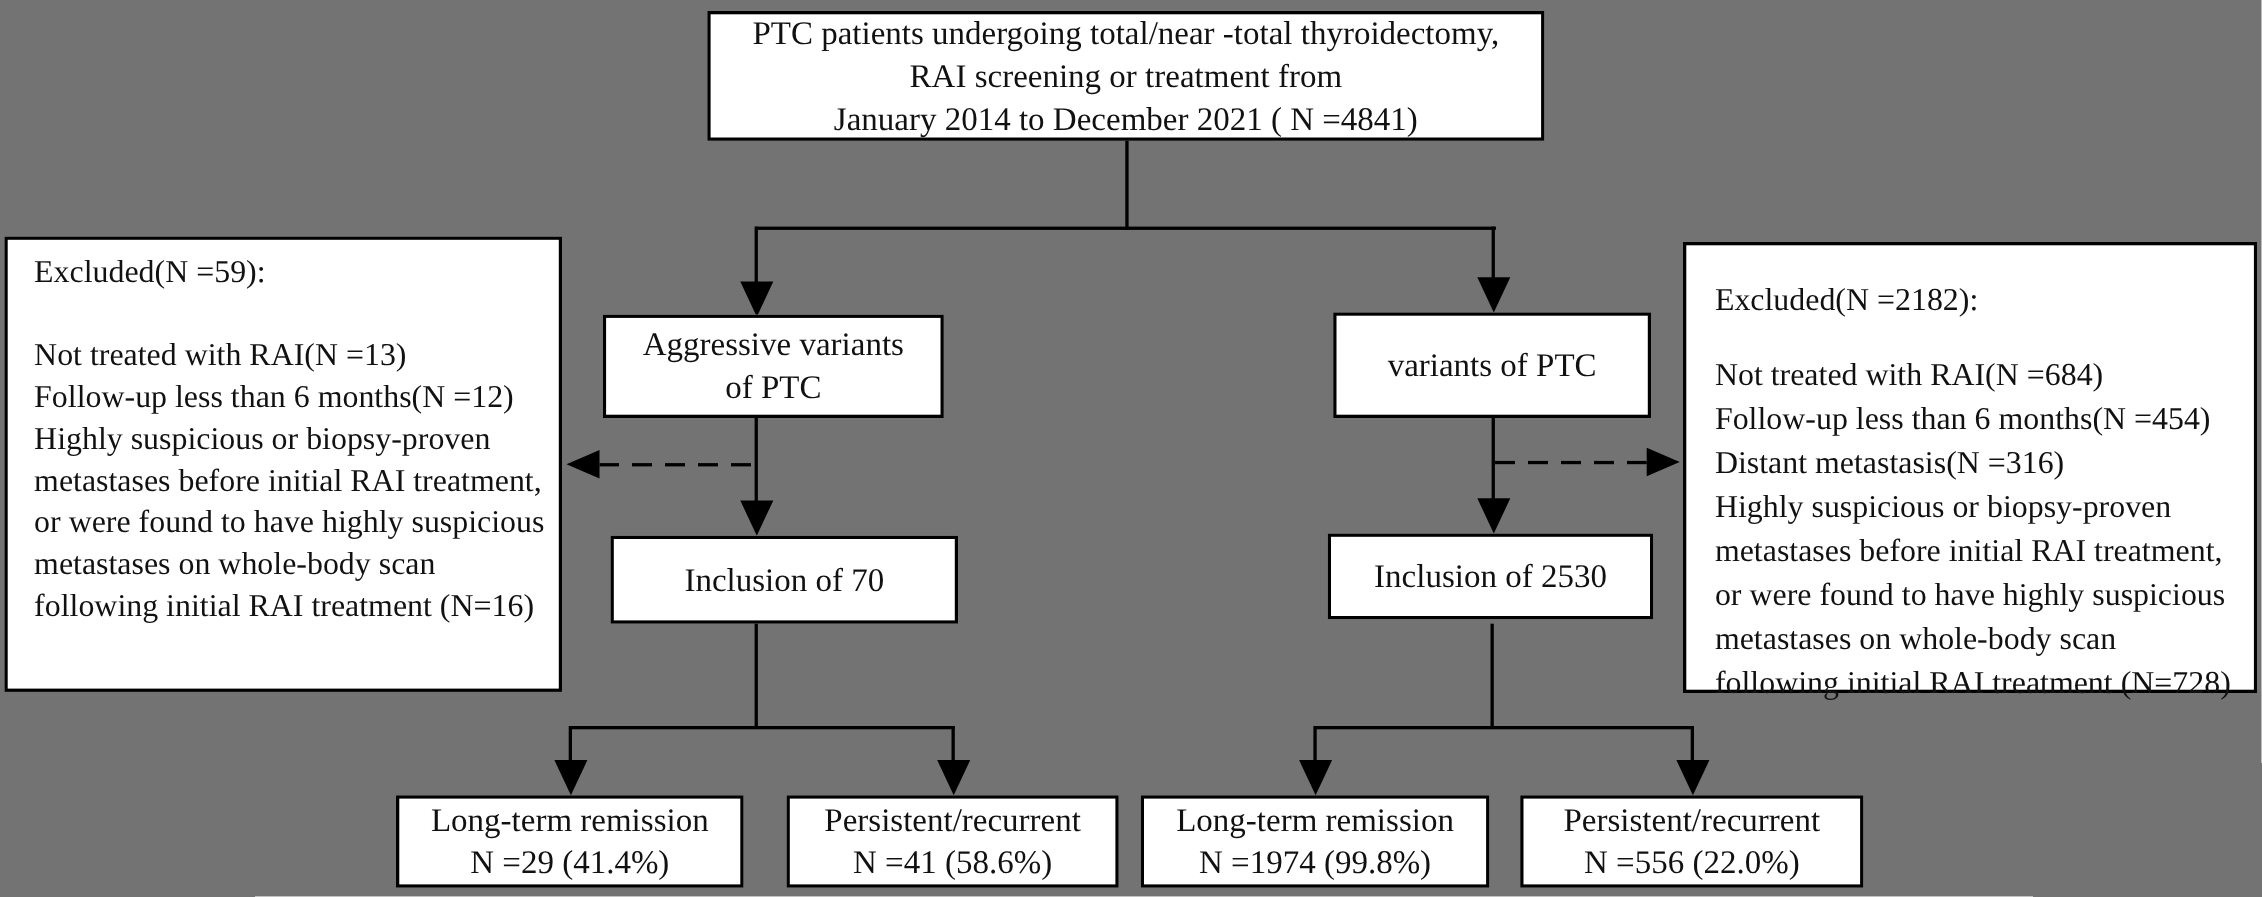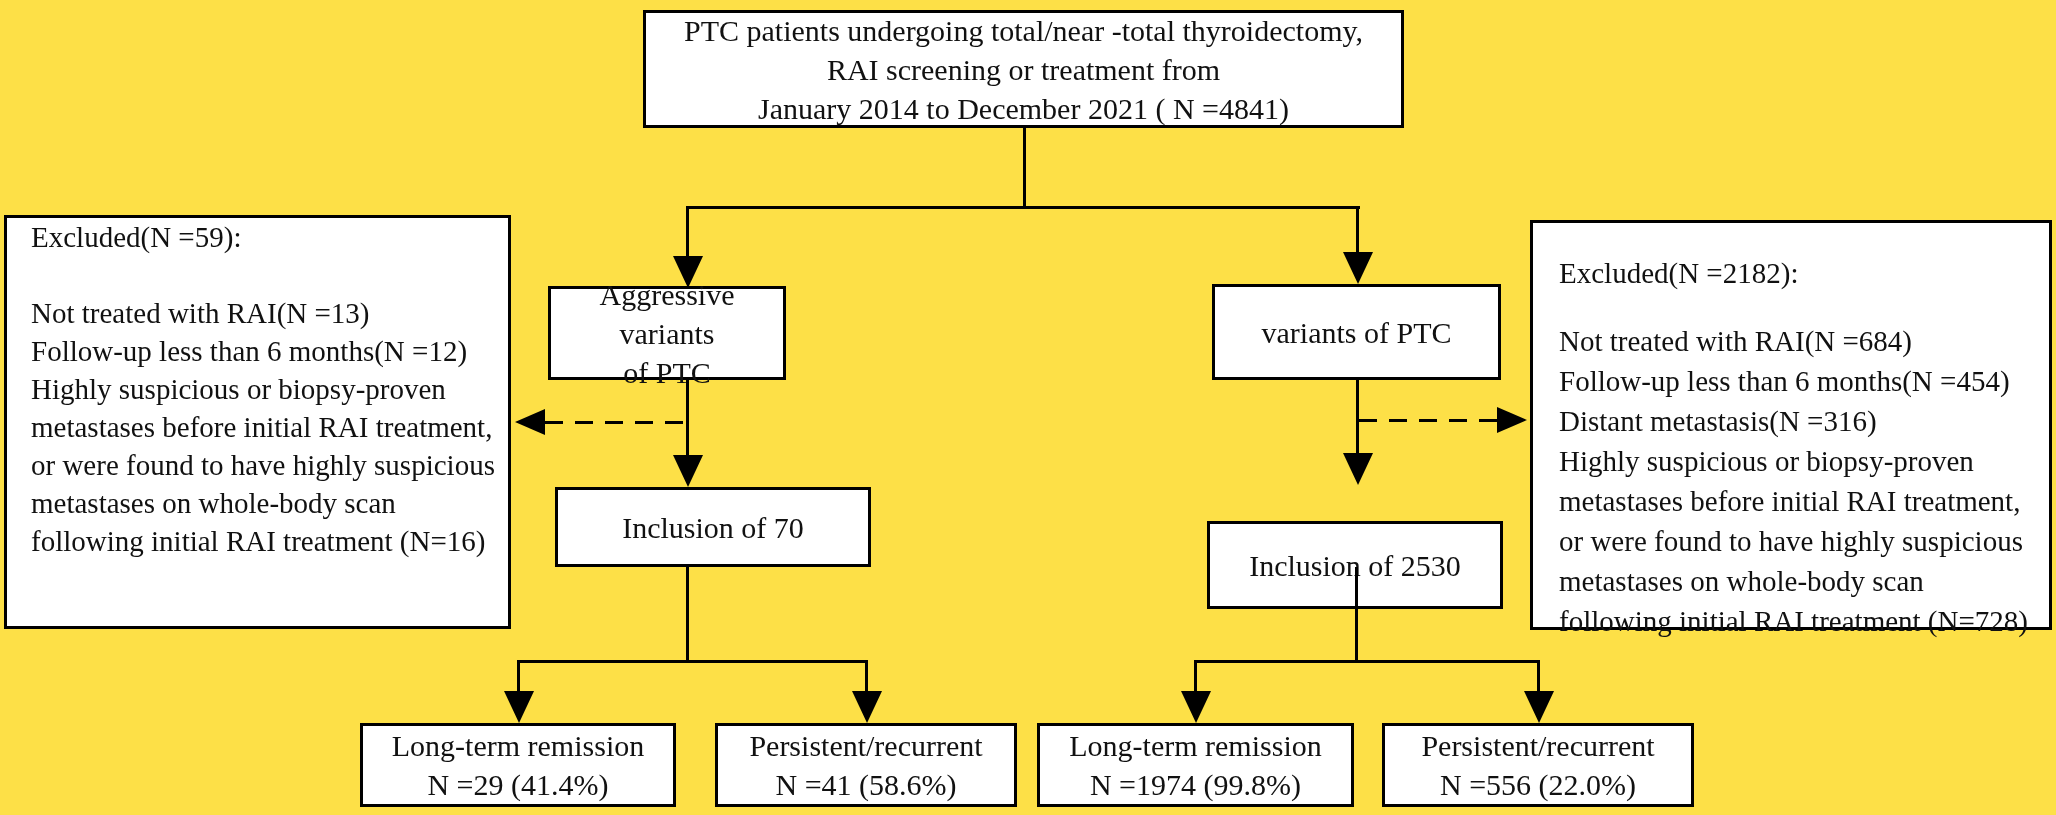--- a/index.html
+++ b/index.html
@@ -4,21 +4,21 @@
 <style>
   html, body {
     margin: 0;
     padding: 0;
     background: #ffffff;
   }
   #canvas {
     position: relative;
     width: 2056px;
     height: 815px;
-    background: #fde047;
+    background: #737373;
     font-family: "Liberation Serif", "DejaVu Serif", serif;
     color: #111111;
     overflow: hidden;
   }
   .box {
     position: absolute;
     box-sizing: border-box;
     border: 3px solid #000000;
     background: #ffffff;
   }
@@ -84,36 +84,36 @@
 
   <div class="vline" style="left:1023px; top:128px; height:81px;"></div>
   <div class="hline" style="left:687px; top:206px; width:673px;"></div>
 
   <div class="vline" style="left:686px; top:206px; height:52px;"></div>
   <div class="arr-down" style="left:673px; top:256px;"></div>
 
   <div class="vline" style="left:1356px; top:206px; height:48px;"></div>
   <div class="arr-down" style="left:1343px; top:252px;"></div>
 
-  <div class="box excl" style="left:4px; top:215px; width:507px; height:414px; padding:0 12px 0 24px;">
+  <div class="box excl" style="left:4px; top:215px; width:507px; height:414px; padding:10px 12px 0 24px;">
     <div class="excl-head">Excluded(N =59):</div>
     <div>Not treated with RAI(N =13)</div>
     <div>Follow-up less than 6 months(N =12)</div>
     <div>Highly suspicious or biopsy-proven metastases before initial RAI treatment, or were found to have highly suspicious metastases on whole-body scan following initial RAI treatment (N=16)</div>
   </div>
 
   <div class="box excl" style="left:1530px; top:220px; width:522px; height:410px; padding:30px 12px 0 26px; line-height:40px;">
     <div class="excl-head" style="margin-bottom:28px;">Excluded(N =2182):</div>
     <div>Not treated with RAI(N =684)</div>
     <div>Follow-up less than 6 months(N =454)</div>
     <div>Distant metastasis(N =316)</div>
     <div>Highly suspicious or biopsy-proven metastases before initial RAI treatment, or were found to have highly suspicious metastases on whole-body scan following initial RAI treatment (N=728)</div>
   </div>
 
-  <div class="box center" style="left:548px; top:286px; width:238px; height:94px;">
+  <div class="box center" style="left:548px; top:286px; width:310px; height:94px;">
     <div>
       <div>Aggressive variants</div>
       <div>of PTC</div>
     </div>
   </div>
 
   <div class="box center" style="left:1212px; top:284px; width:289px; height:96px;">
     <div>
       <div>variants of PTC</div>
     </div>
@@ -126,21 +126,21 @@
 
   <div class="vline" style="left:1356px; top:380px; height:75px;"></div>
   <div class="arr-down" style="left:1343px; top:453px;"></div>
   <div class="dash" style="left:1359px; top:419px; width:138px;"></div>
   <div class="arr-right" style="left:1497px; top:407px;"></div>
 
   <div class="box center" style="left:555px; top:487px; width:316px; height:80px;">
     <div>Inclusion of 70</div>
   </div>
 
-  <div class="box center" style="left:1207px; top:485px; width:296px; height:88px;margin-top:36px;">
+  <div class="box center" style="left:1207px; top:485px; width:296px; height:78px;">
     <div>Inclusion of 2530</div>
   </div>
 
   <div class="vline" style="left:686px; top:567px; height:95px;"></div>
   <div class="hline" style="left:518px; top:660px; width:350px;"></div>
   <div class="vline" style="left:517px; top:660px; height:33px;"></div>
   <div class="arr-down" style="left:504px; top:691px;"></div>
   <div class="vline" style="left:865px; top:660px; height:33px;"></div>
   <div class="arr-down" style="left:852px; top:691px;"></div>
 

